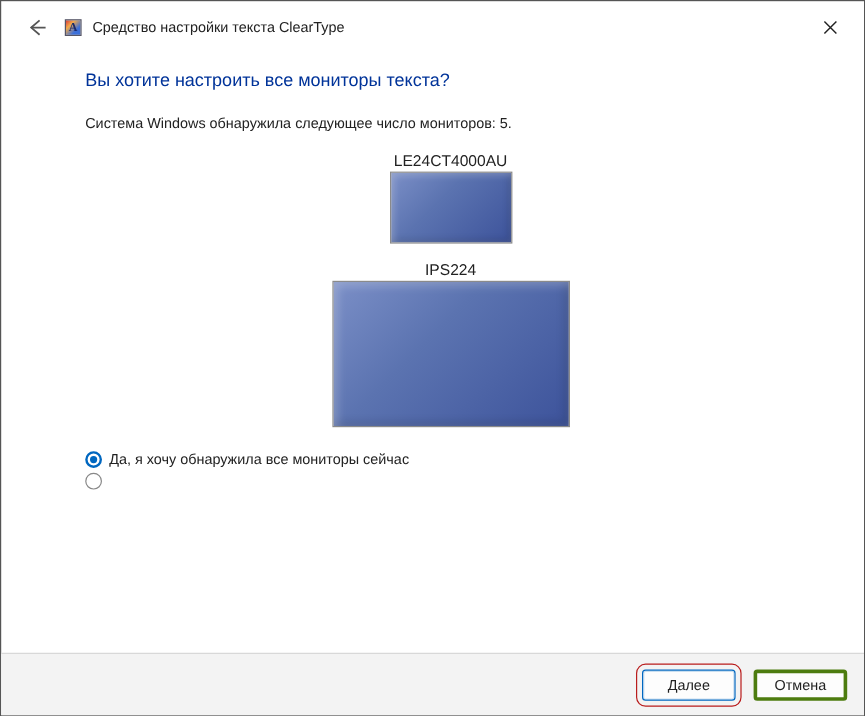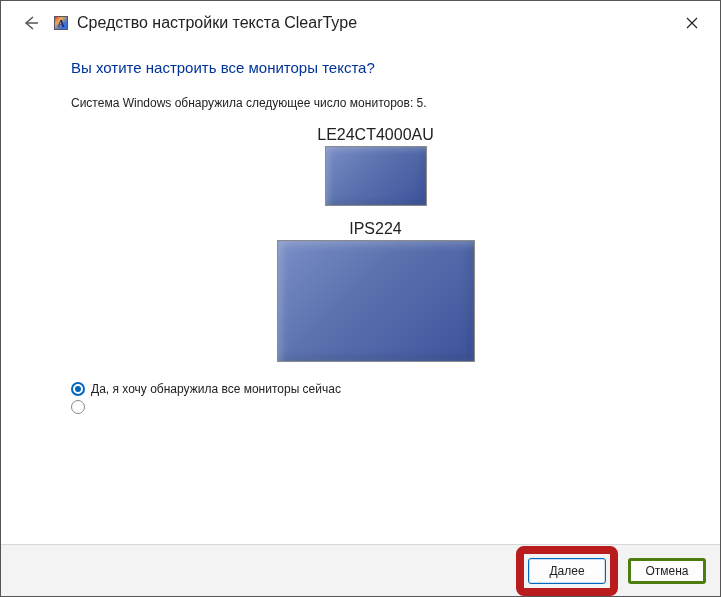--- a/index.html
+++ b/index.html
@@ -54,21 +54,21 @@
     position: relative;
     display: flex;
     align-items: center;
     justify-content: center;
     font-size: 10px;
     color: #1a2a6b;
     font-weight: bold;
     font-family: serif;
   }
   .window-title {
-    font-size: 16px;
+    font-size: 12px;
     color: #222;
   }
   .close-btn {
     position: absolute;
     right: 14px;
     top: 10px;
     width: 28px;
     height: 24px;
     display: flex;
     align-items: center;
@@ -89,21 +89,21 @@
   .subtext {
     font-size: 12px;
     color: #222;
     margin-bottom: 16px;
   }
   .monitor-block {
     text-align: center;
     margin-bottom: 4px;
   }
   .monitor-label {
-    font-size: 16px;
+    font-size: 13px;
     color: #222;
     margin-bottom: 2px;
   }
   .monitor1 {
     width: 102px;
     height: 60px;
     margin: 0 auto 14px;
     border: 1px solid #8a8a8a;
     background: linear-gradient(135deg, #7b8fc7 0%, #5b73b0 40%, #3d539b 100%);
     box-shadow: inset 2px 2px 6px rgba(255,255,255,0.25), inset -2px -2px 6px rgba(0,0,0,0.15);
@@ -154,21 +154,21 @@
     height: 52px;
     border-top: 1px solid #d8d8d8;
     background: #f3f3f3;
     display: flex;
     align-items: center;
     justify-content: flex-end;
     padding-right: 14px;
     gap: 10px;
   }
   .highlight-box {
-    border: 8px solid #b91c1c;
+    border: 1px solid #b91c1c;
     border-radius: 8px;
     padding: 4px;
     display: inline-flex;
   }
   .btn {
     min-width: 78px;
     height: 26px;
     background: #fdfdfd;
     border: 3px solid #4d7c0f;
     border-radius: 3px;

